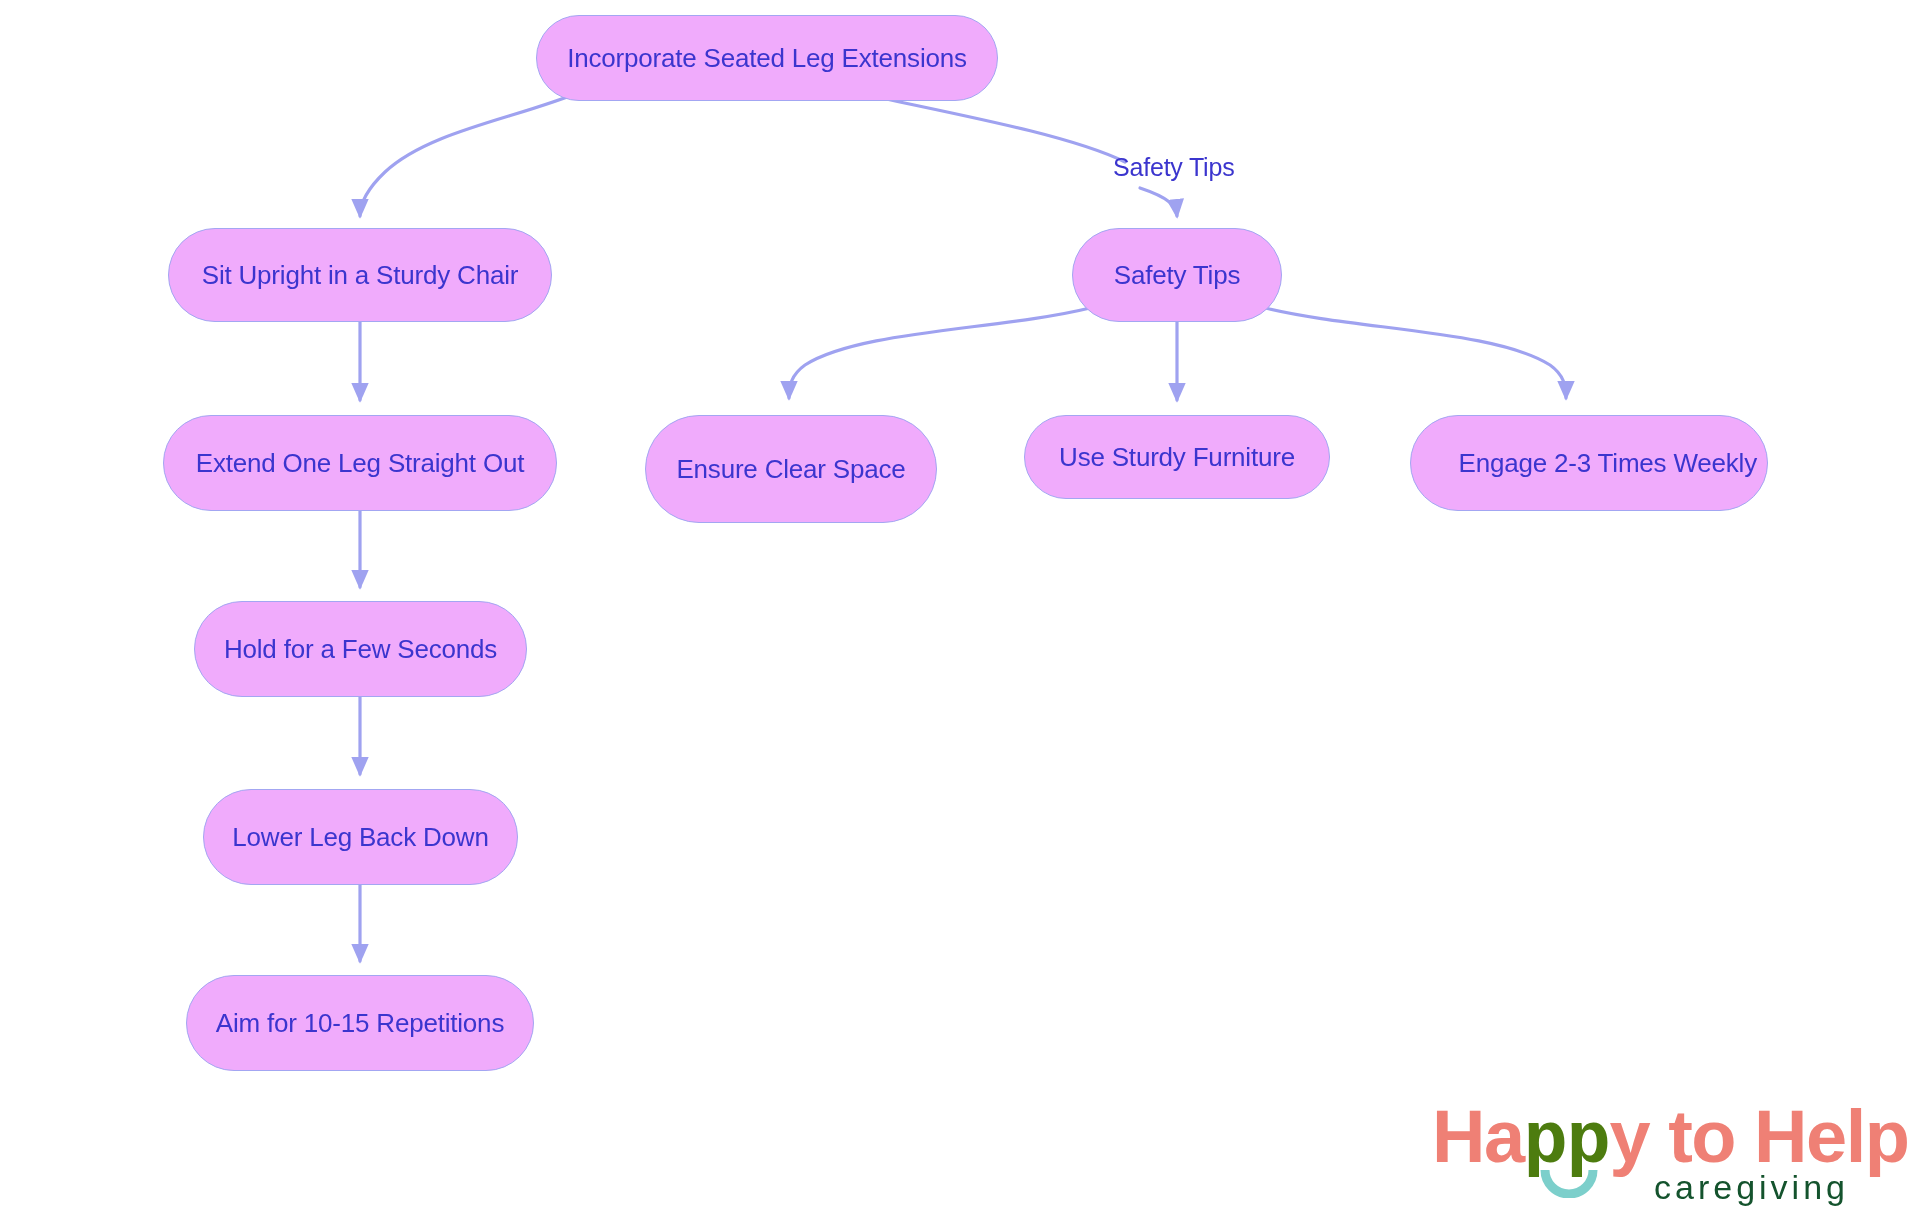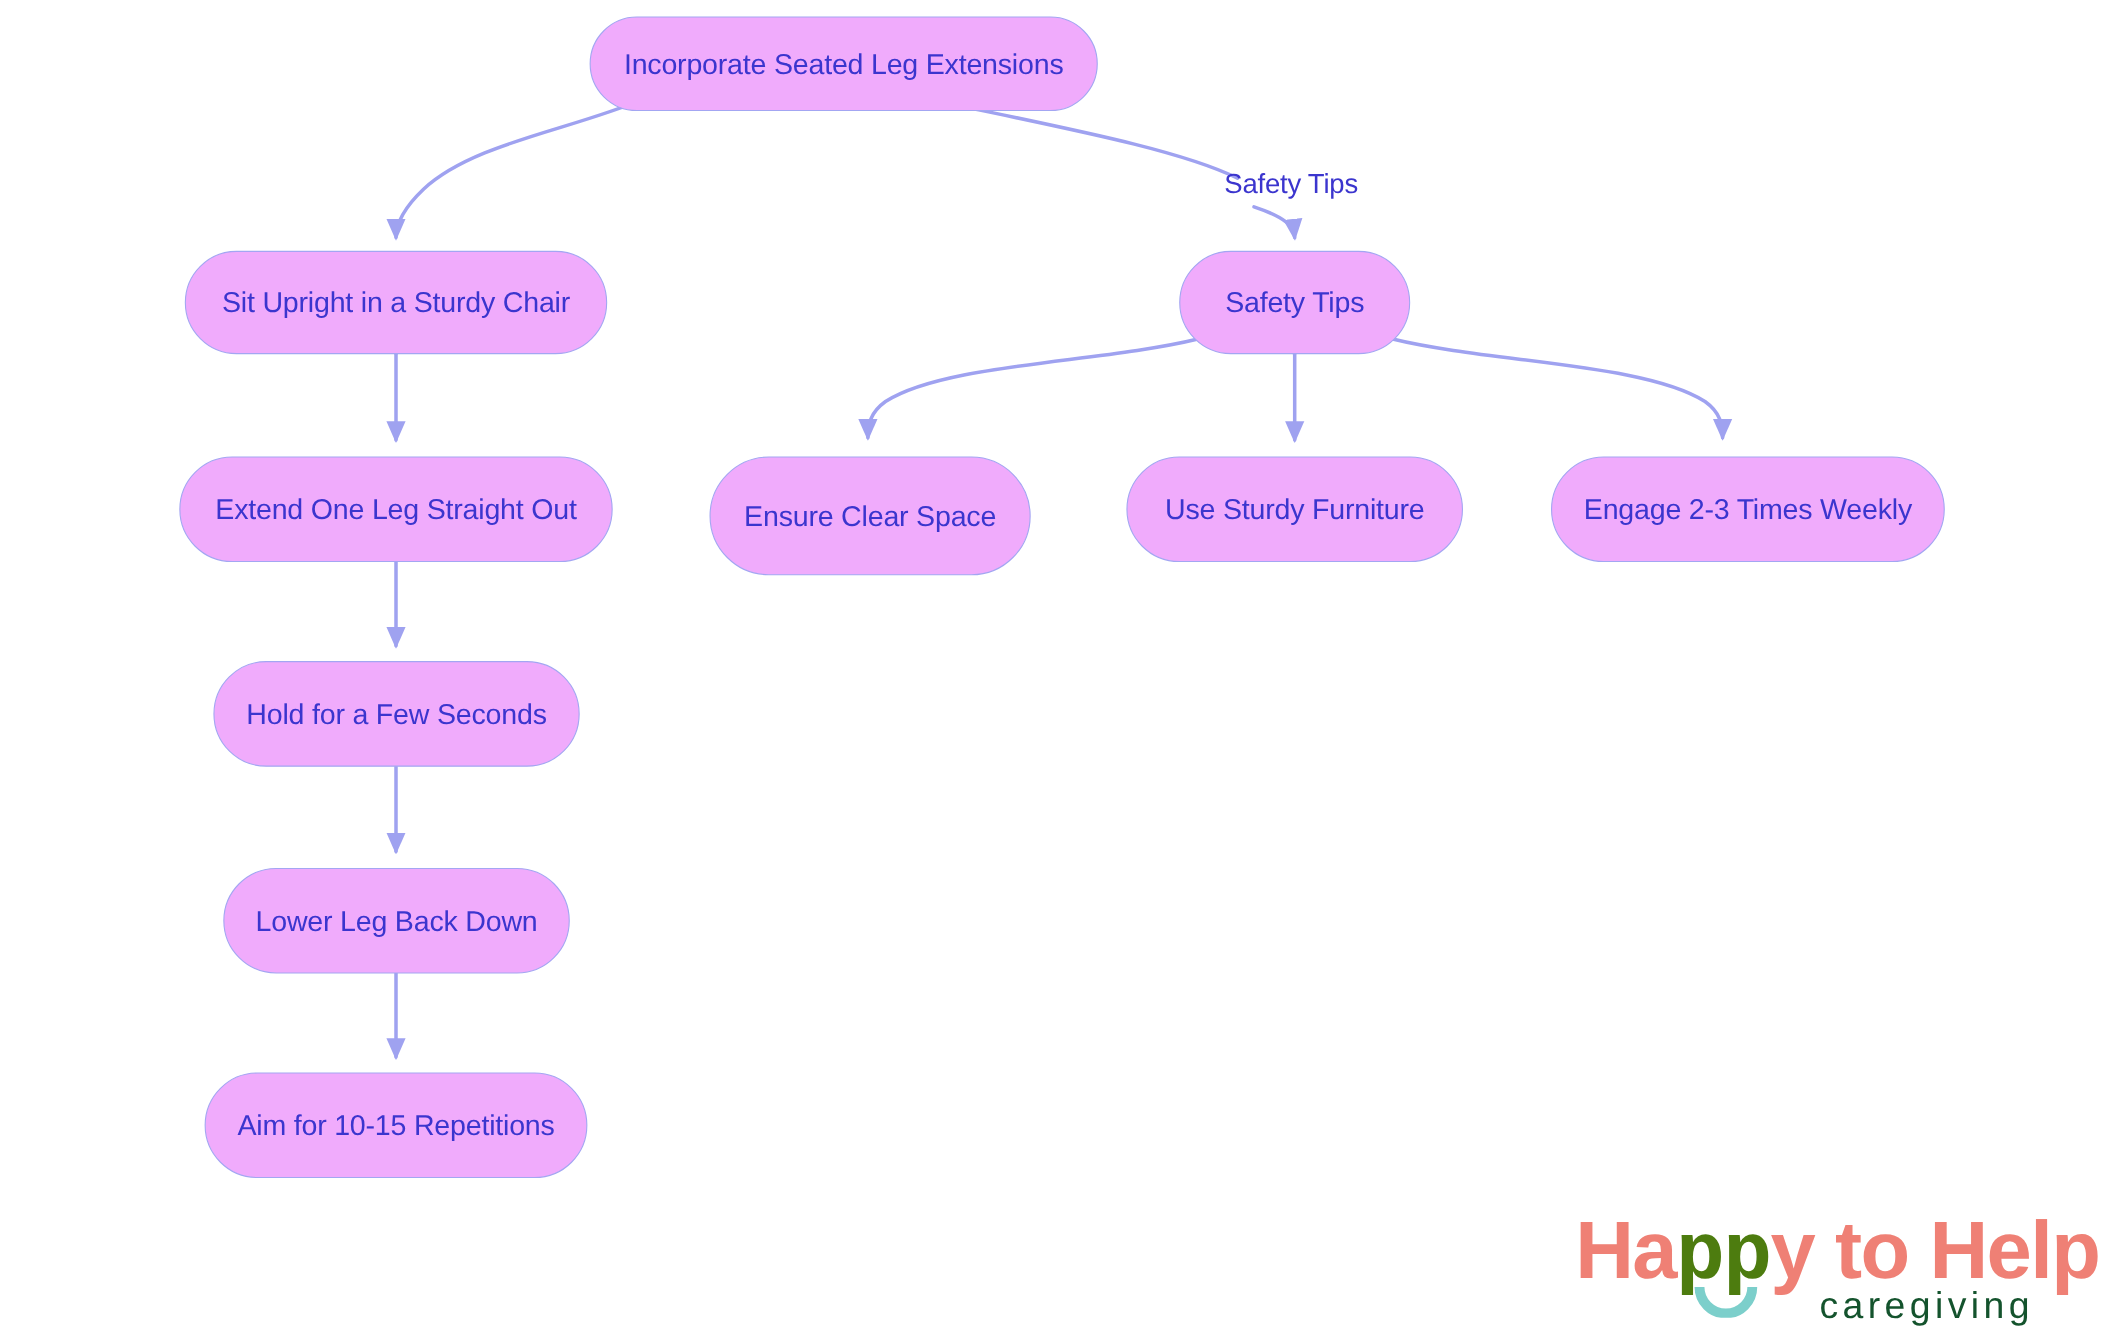--- a/index.html
+++ b/index.html
@@ -165,25 +165,25 @@
   </div>
 
   <div class="node" style="left:1072px; top:228px; width:210px; height:94px;">
     <span class="node-label">Safety Tips</span>
   </div>
 
   <div class="node" style="left:645px; top:415px; width:292px; height:108px;">
     <span class="node-label">Ensure Clear Space</span>
   </div>
 
-  <div class="node" style="left:1024px; top:415px; width:306px; height:96px;">
+  <div class="node" style="left:1024px; top:415px; width:306px; height:84px;">
     <span class="node-label">Use Sturdy Furniture</span>
   </div>
 
-  <div class="node" style="left:1410px; top:415px; width:358px; height:96px;">
+  <div class="node" style="left:1410px; top:415px; width:358px; height:96px;justify-content:flex-end;">
     <span class="node-label">Engage 2-3 Times Weekly</span>
   </div>
 
   <div id="brand-logo">
     <div class="logo-wordmark">
       <span class="logo-coral">Ha</span><span class="logo-teal">pp</span><span class="logo-coral">y</span><span class="logo-coral"> to Help</span>
     </div>
     <svg class="logo-smile" viewBox="0 0 58 30" xmlns="http://www.w3.org/2000/svg">
       <path d="M 5 2 A 24 24 0 0 0 53 2" fill="none" stroke="#7CCFCB" stroke-width="9" stroke-linecap="butt"></path>
     </svg>

